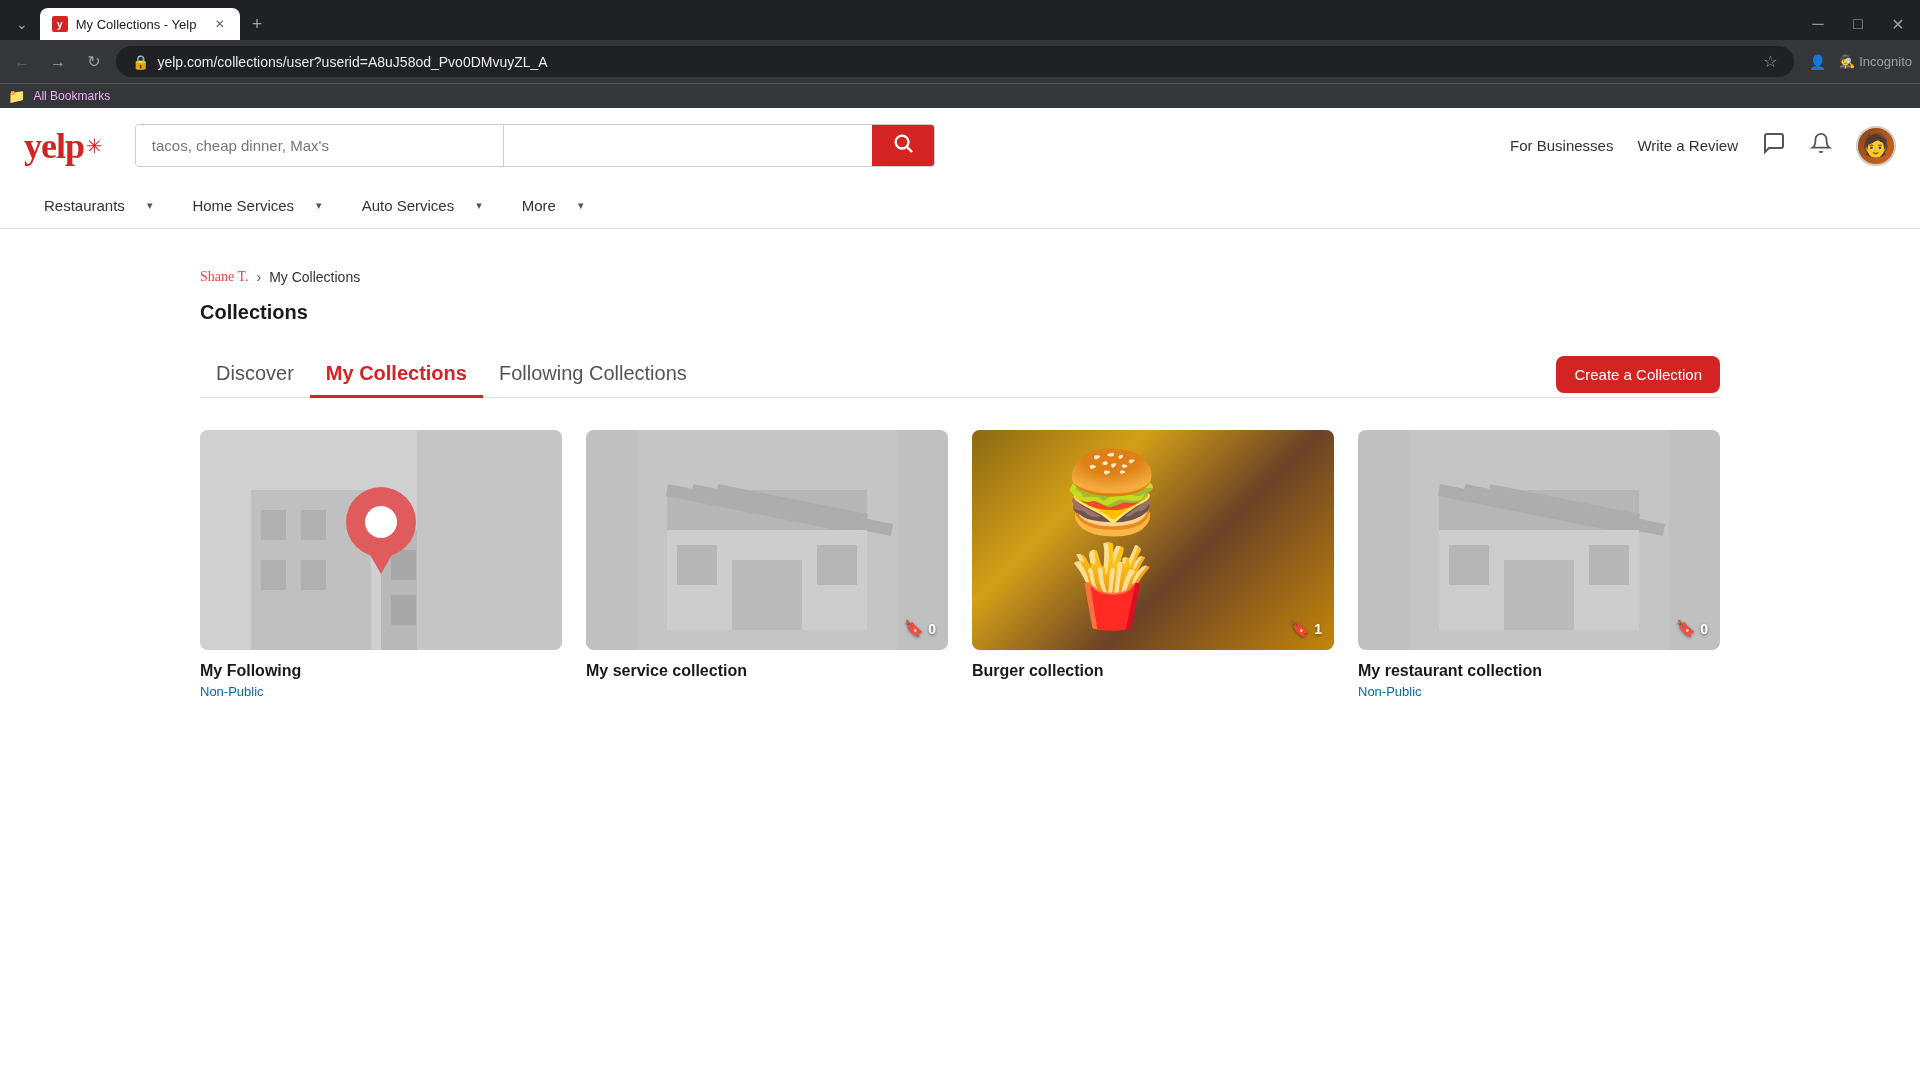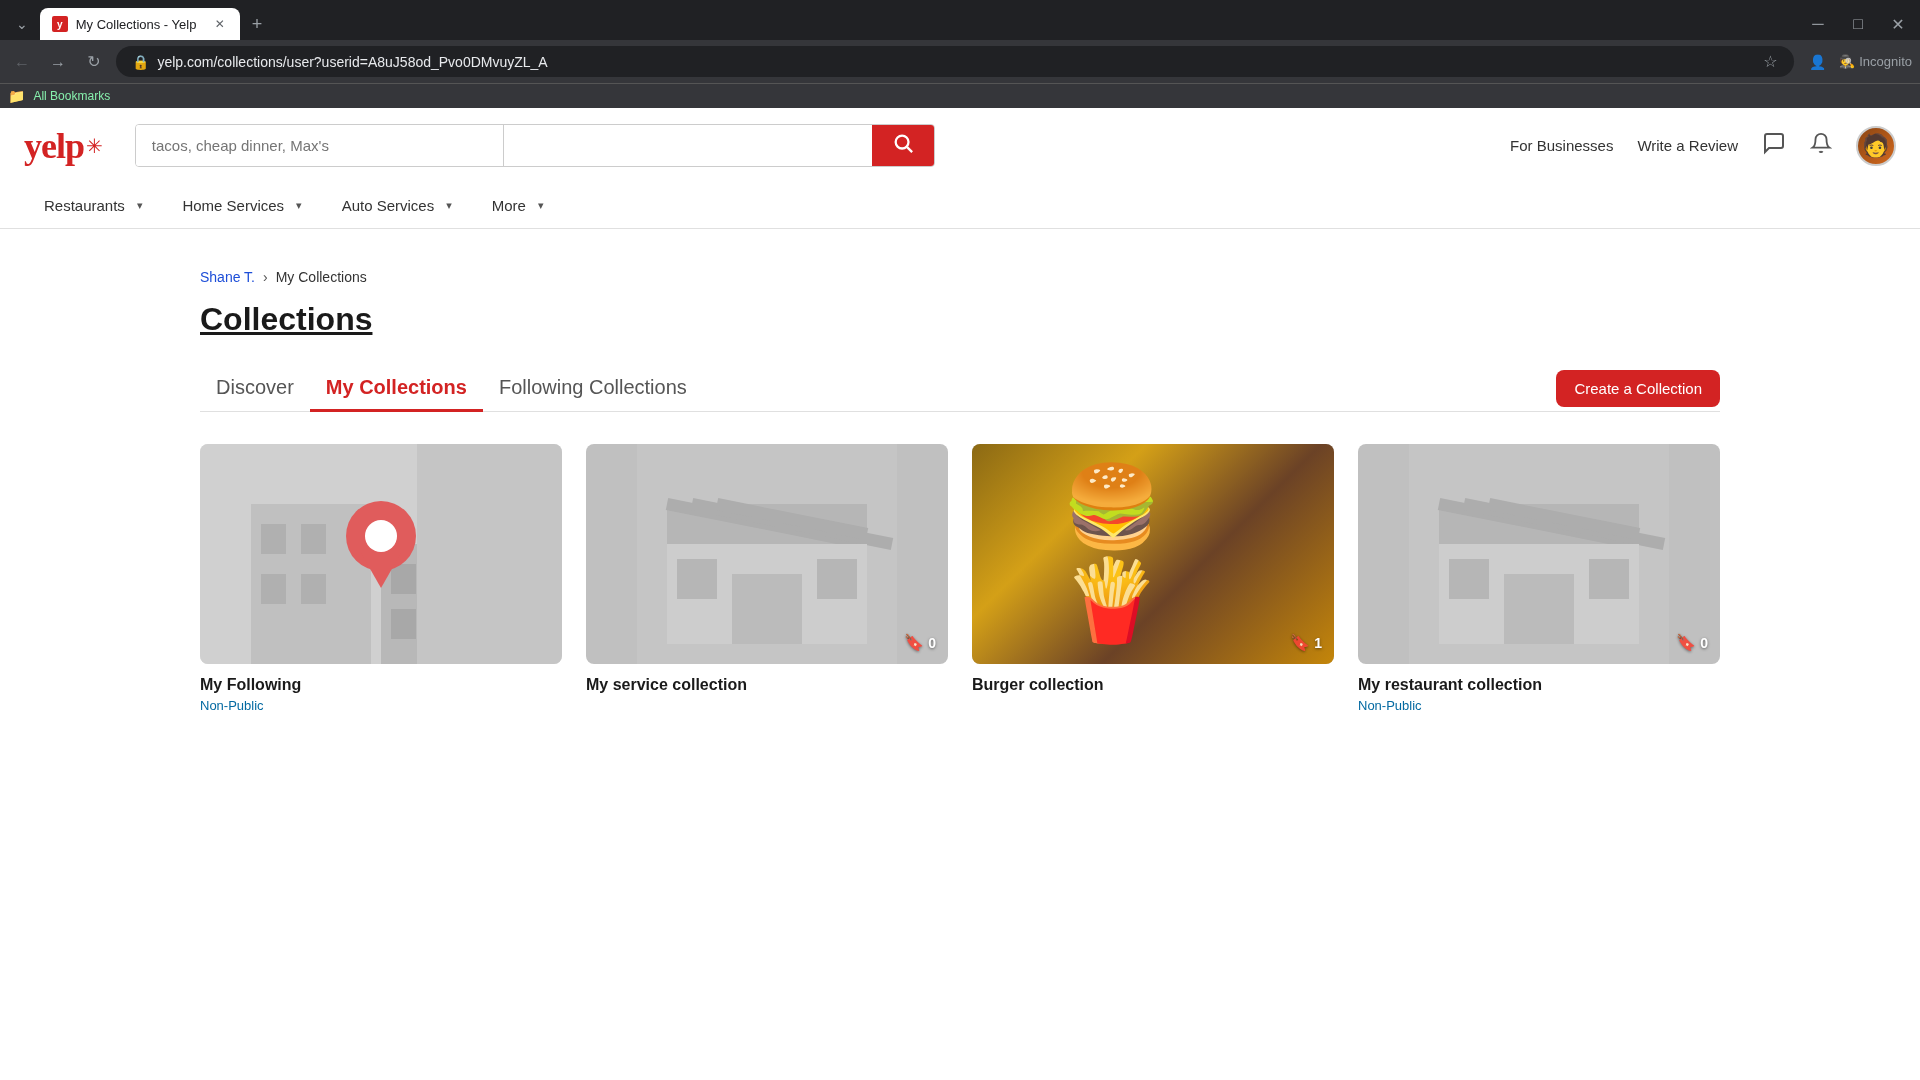--- a/index.html
+++ b/index.html
@@ -141,21 +141,21 @@
     }
     .bookmarks-bar {
       background: #35363a;
       padding: 4px 8px;
       display: flex;
       align-items: center;
       gap: 8px;
       border-top: 1px solid #555;
     }
     .bookmarks-label {
-      color: #86efac;
+      color: #f0abfc;
       font-size: 12px;
     }
 
     
     .yelp-page {
       background: #fff;
       min-height: 860px;
     }
     .yelp-header {
       border-bottom: 1px solid #e0e0e0;
@@ -256,21 +256,21 @@
 
     
     .yelp-nav {
       display: flex;
       gap: 0;
       padding: 0;
     }
     .nav-item {
       display: flex;
       align-items: center;
-      gap: 12px;
+      gap: 22px;
       padding: 14px 20px;
       font-size: 15px;
       color: #333;
       cursor: pointer;
       font-weight: 500;
       white-space: nowrap;
     }
     .nav-chevron { font-size: 11px; color: #555; }
 
     
@@ -278,37 +278,37 @@
       padding: 40px 200px;
     }
     .breadcrumb {
       display: flex;
       align-items: center;
       gap: 8px;
       margin-bottom: 16px;
       font-size: 14px;
     }
     .breadcrumb-link {
-      color: #1d4ed8;
+      color: #ef4444;
       cursor: pointer;
       text-decoration: none;
+      font-family: Liberation Serif, serif;
     }
     .breadcrumb-sep {
       color: #555;
       font-size: 14px;
     }
     .breadcrumb-current {
       color: #333;
     }
     .page-title {
-      font-size: 32px;
+      font-size: 20px;
       font-weight: 700;
       color: #1a1a1a;
       margin-bottom: 28px;
-      text-decoration: underline;
     }
 
     
     .collections-tabs {
       display: flex;
       align-items: center;
       border-bottom: 1px solid #e0e0e0;
       margin-bottom: 32px;
       position: relative;
     }

